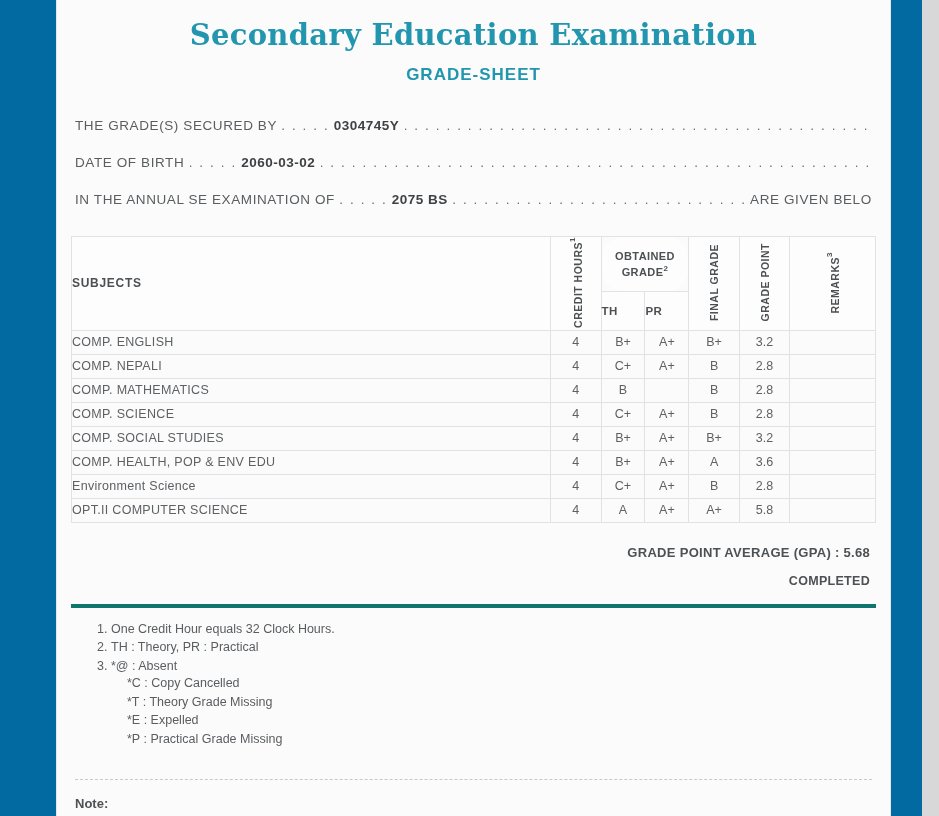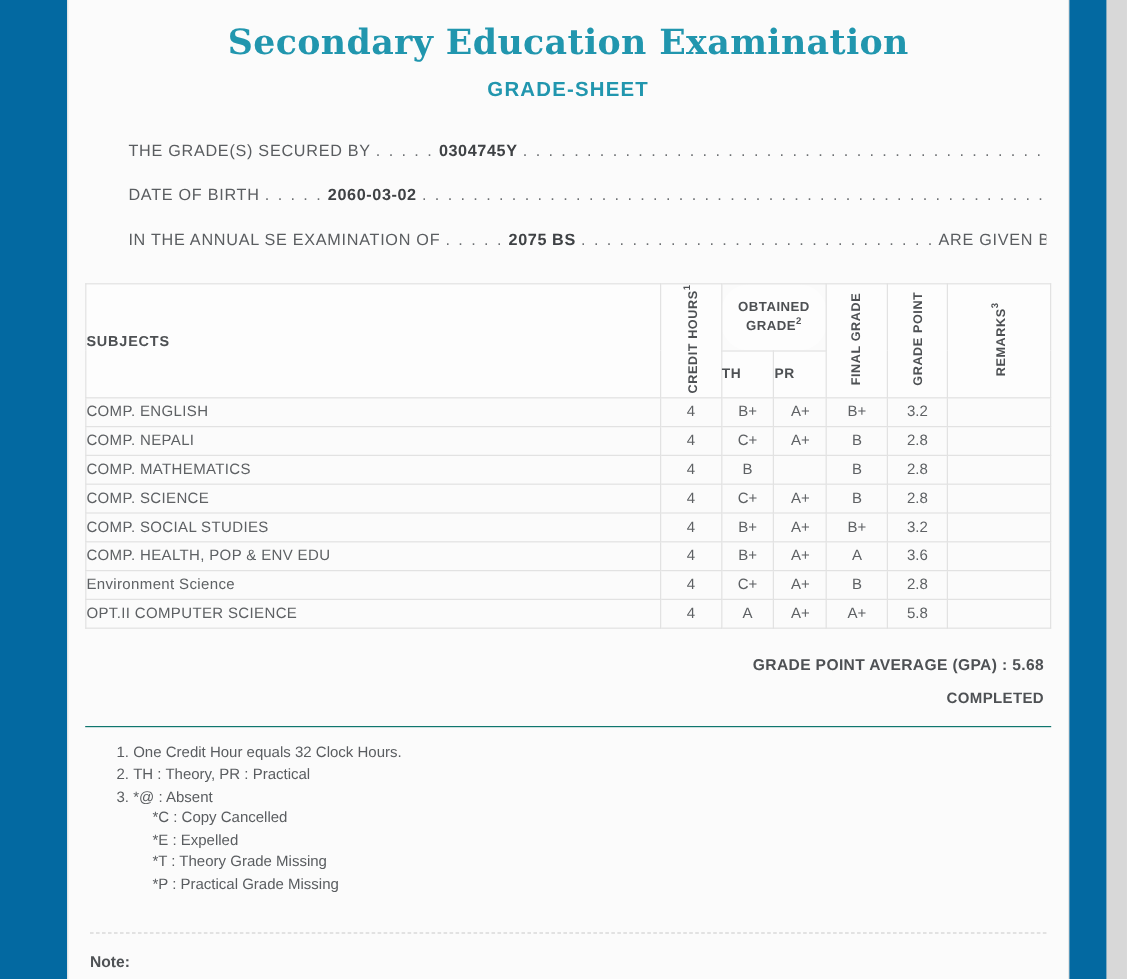--- a/index.html
+++ b/index.html
@@ -49,21 +49,21 @@
     color: #55585a;
   }
   .info-line {
     font-size: 13.5px;
     letter-spacing: 0.6px;
     color: #5a5d60;
     padding: 11px 0;
     white-space: nowrap;
     overflow: hidden;
   }
-  .info-line .lbl { color: #5a5d60; margin-left: 32px; }
+  .info-line .lbl { color: #5a5d60; }
   .info-line .val {
     font-weight: bold;
     color: #3f4245;
     letter-spacing: 0.5px;
   }
   .dots { color: #6d7073; letter-spacing: 1.6px; }
   .tail { color: #5a5d60; }
 
   table.grades {
     width: 100%;
@@ -146,21 +146,21 @@
   }
   .completed-row {
     text-align: right;
     font-size: 12.5px;
     font-weight: bold;
     color: #4e5154;
     padding: 14px 6px 0 0;
     letter-spacing: 0.3px;
   }
   .notes-box {
-    border-top: 1px solid #0f766e;
+    border-top: 4px solid #0f766e;
     margin-top: 16px;
     padding: 12px 0 18px 0;
   }
   ol.notes {
     margin: 0;
     padding-left: 40px;
     color: #5a5d60;
     font-size: 12.5px;
     line-height: 1.32;
   }
@@ -327,22 +327,22 @@
 
     <div class="gpa-row">GRADE POINT AVERAGE (GPA) : 5.68</div>
     <div class="completed-row">COMPLETED</div>
 
     <div class="notes-box">
       <ol class="notes" id="footnotes-list">
           <li>One Credit Hour equals 32 Clock Hours.</li>
           <li>TH : Theory, PR : Practical</li>
           <li>*@ : Absent<ul class="sub-notes">
               <li>*C : Copy Cancelled</li>
+              <li>*T : Theory Grade Missing</li>
               <li>*E : Expelled</li>
-              <li>*T : Theory Grade Missing</li>
               <li>*P : Practical Grade Missing</li>
             </ul></li>
         </ol>
     </div>
 
     <div class="dashed-sep"></div>
 
     <div class="note-final">
       <div class="note-title">Note:</div>
       <div class="note-body">This Sheet is for general idea of grade(s) you secured. This is not for official use. If any mistakes appear; record at SEE Board ledger will be referred.</div>

